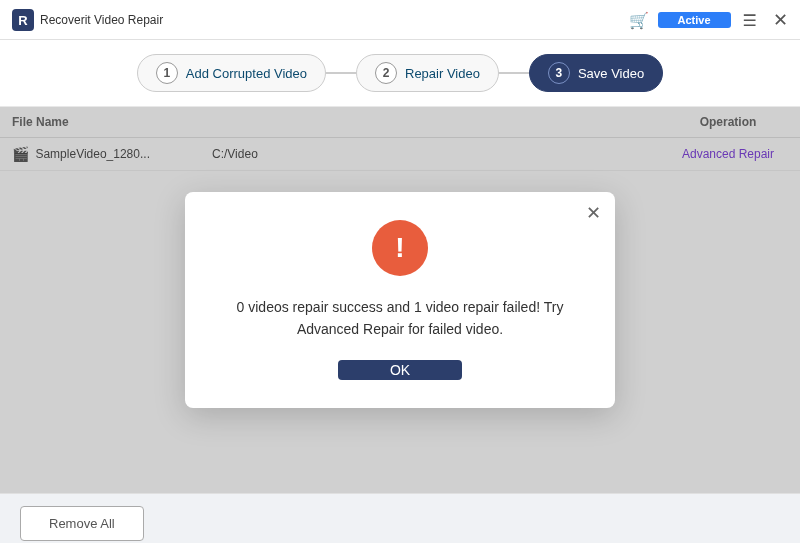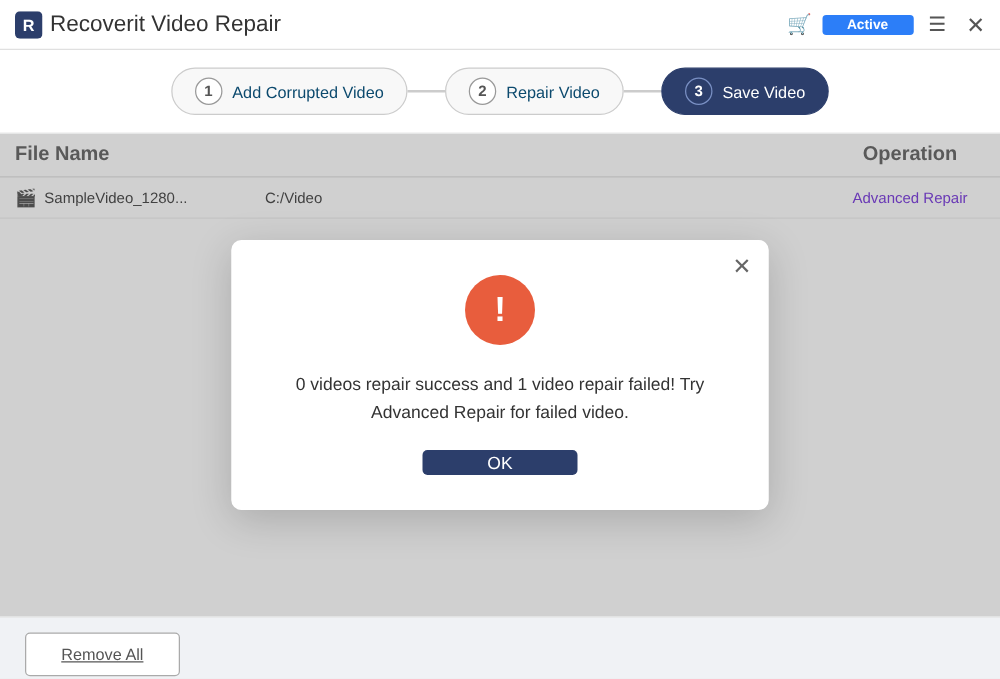--- a/index.html
+++ b/index.html
@@ -25,21 +25,21 @@
     .title-bar-logo {
       display: flex;
       align-items: center;
       gap: 6px;
     }
     .logo-icon {
       width: 22px;
       height: 22px;
     }
     .title-bar-title {
-      font-size: 18px;
+      font-size: 12px;
       font-weight: 500;
       color: #333;
     }
     .title-bar-controls {
       position: absolute;
       right: 8px;
       top: 0;
       height: 40px;
       display: flex;
       align-items: center;
@@ -146,21 +146,21 @@
       margin: 0;
     }
     .table-header {
       display: grid;
       grid-template-columns: 200px 1fr auto 120px;
       border-bottom: 1px solid #e0e0e0;
       padding: 8px 12px;
       background: #fff;
     }
     .table-header-cell {
-      font-size: 16px;
+      font-size: 12px;
       font-weight: 600;
       color: #555;
     }
     .table-header-cell.operation {
       text-align: center;
     }
     .table-row {
       display: grid;
       grid-template-columns: 200px 1fr auto 120px;
       padding: 8px 12px;
@@ -197,21 +197,20 @@
       border-top: 1px solid #e0e0e0;
     }
     .btn-remove-all {
       border: 1.5px solid #aaa;
       background: #fff;
       color: #555;
       font-size: 13px;
       padding: 9px 28px;
       border-radius: 4px;
       cursor: pointer;
-      text-decoration: underline;
     }
     .btn-save-all {
       background: #2c3e6b;
       color: #fff;
       font-size: 13px;
       padding: 10px 32px;
       border-radius: 4px;
       cursor: pointer;
       border: none;
     }

